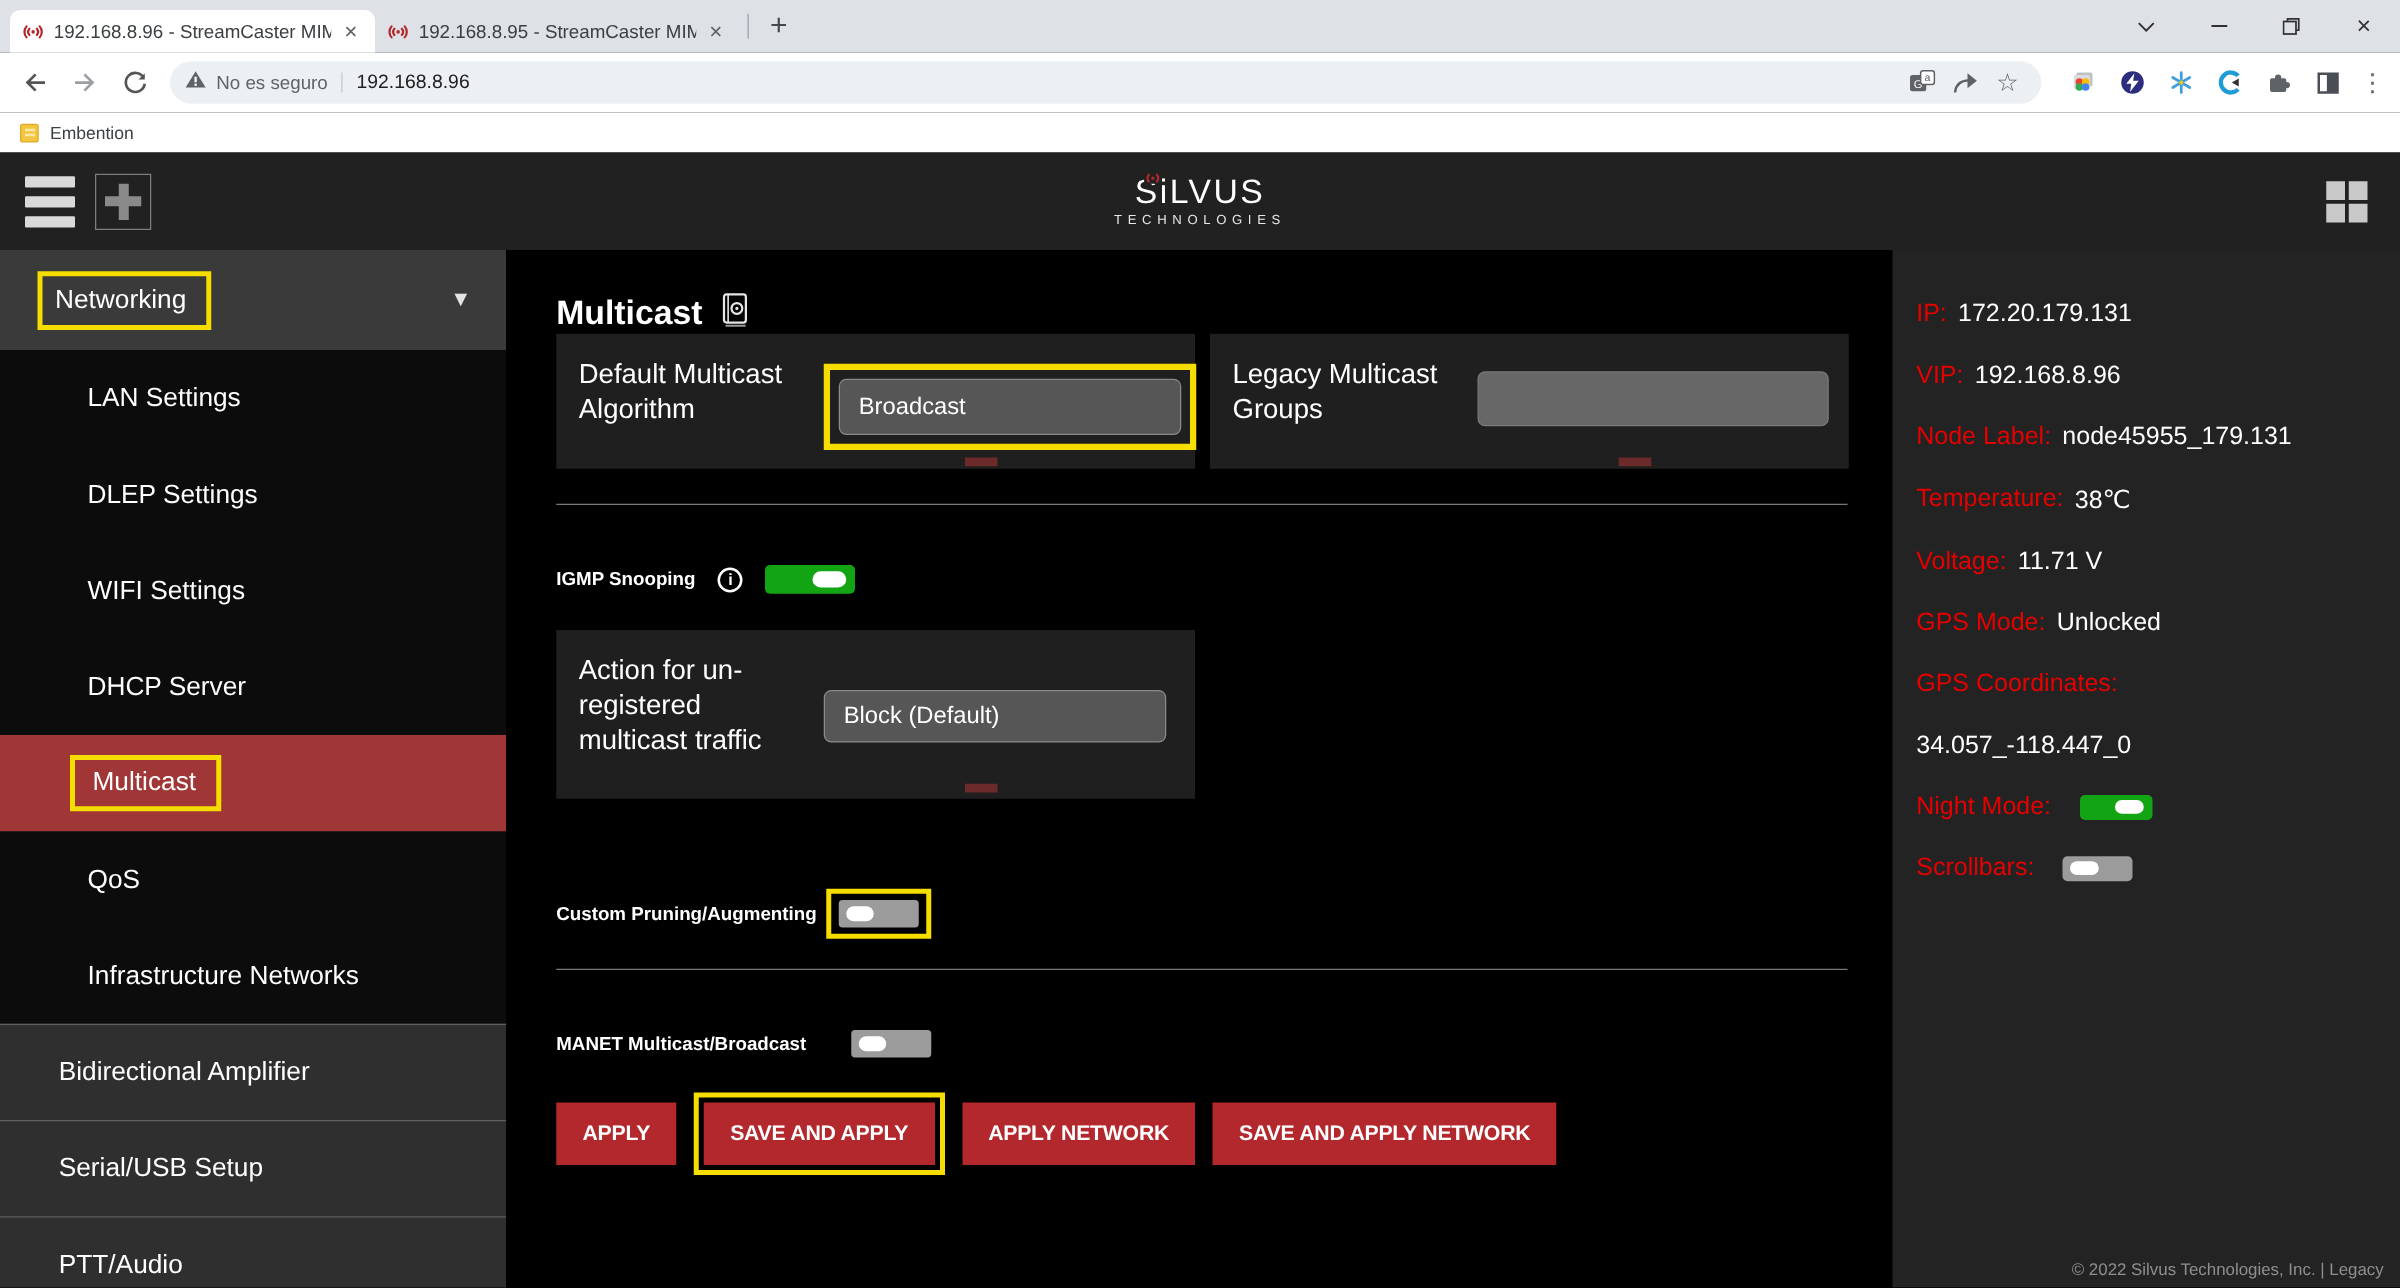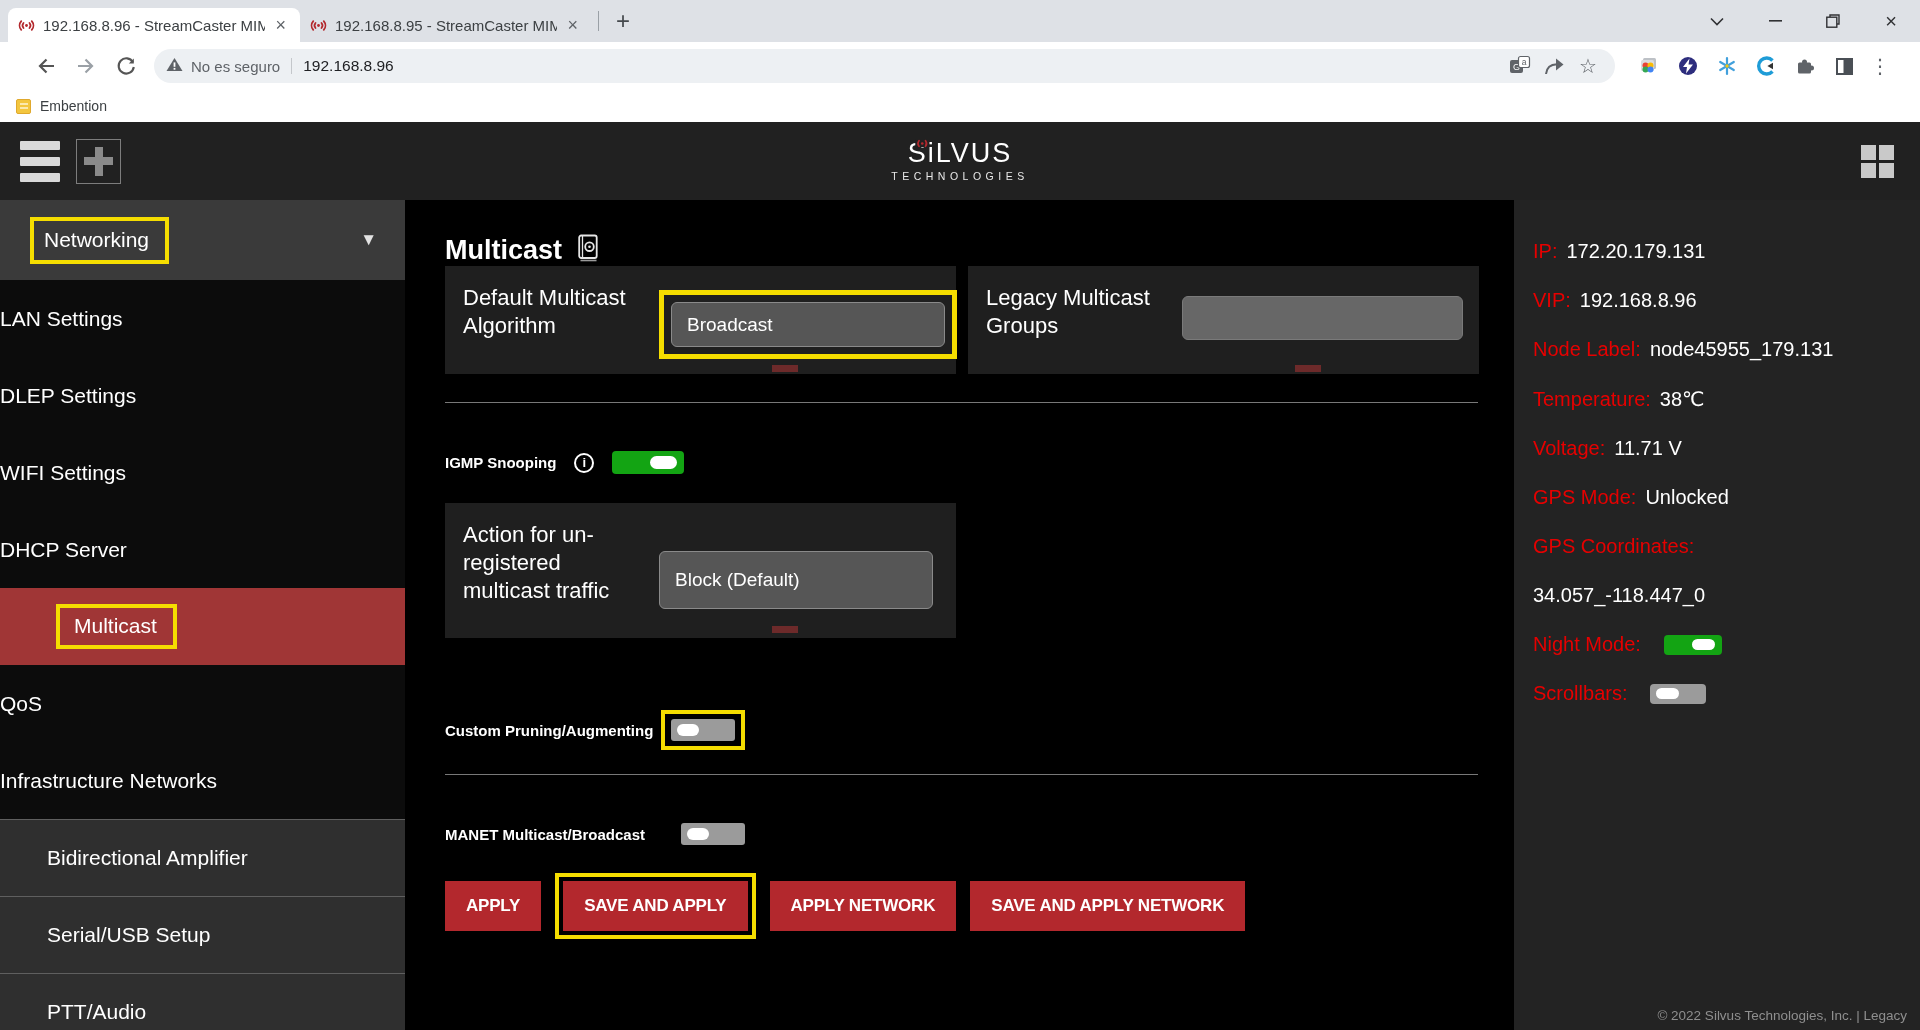--- a/index.html
+++ b/index.html
@@ -18,21 +18,21 @@
   .tab{width:292px;height:34px;display:flex;align-items:center;padding:0 10px;cursor:default;}
   .tab.active{background:#fff;border-radius:8px 8px 0 0;}
   .tab .fav{flex:0 0 auto;margin-right:8px;display:flex;}
   .tab-title{font-size:15px;color:#3c4043;white-space:nowrap;overflow:hidden;flex:1;}
   .tab-close{font-size:18px;color:#5f6368;margin-left:6px;padding:0 4px;}
   .tab-sep{width:1px;height:20px;background:#9aa0a6;margin:0 6px;align-self:center;}
   .newtab{width:36px;height:36px;display:flex;align-items:center;justify-content:center;
     font-size:24px;color:#45494d;align-self:center;}
   .wincontrols{margin-left:auto;display:flex;align-self:stretch;}
   .winbtn{width:58px;display:flex;align-items:center;justify-content:center;color:#303134;font-size:20px;}
-  .toolbar{height:48px;background:var(--toolbar);display:flex;align-items:center;padding:0 26px;}
+  .toolbar{height:48px;background:var(--toolbar);display:flex;align-items:center;padding:0 8px;}
   .navbtn{width:40px;height:40px;border-radius:50%;display:flex;align-items:center;justify-content:center;}
   .omnibox{flex:1;height:34px;background:#edf0f3;border-radius:17px;display:flex;align-items:center;
     padding:0 12px;margin:0 8px;}
   .sec-text{font-size:15px;color:#5f6368;margin-left:8px;}
   .omni-sep{width:1px;height:16px;background:#c4c7cb;margin:0 11px;}
   .url-text{font-size:15.5px;color:#202124;}
   .omni-right{margin-left:auto;display:flex;align-items:center;gap:4px;}
   .obtn{width:30px;height:30px;display:flex;align-items:center;justify-content:center;}
   .star{font-size:20px;color:#5f6368;}
   .extrow{display:flex;align-items:center;gap:15px;margin:0 10px 0 14px;}
@@ -59,21 +59,21 @@
   .gridicon{margin-left:auto;display:grid;grid-template-columns:15px 15px;grid-gap:3px;margin-right:6px;}
   .gridicon div{width:15px;height:15px;background:#c9c9c9;}
   
   .pagebody{display:flex;height:830px;background:var(--page-bg);}
   
   .sidebar{flex:0 0 405px;display:flex;flex-direction:column;background:#0c0c0c;}
   .nav-group-head{height:80px;background:#3a3a3a;display:flex;align-items:center;padding-left:30px;flex:0 0 auto;}
   .nav-caret{margin-left:auto;margin-right:28px;color:#e3e3e3;font-size:17px;}
   .hl{border:4px solid var(--hl-yellow);display:inline-block;}
   .hl-pad-text{padding:7px 16px 8px 10px;}
-  .nav-sub{height:77px;display:flex;align-items:center;font-size:21px;color:#fff;flex:0 0 auto;}
+  .nav-sub{height:77px;display:flex;align-items:center;padding-left:70px;font-size:21px;color:#fff;flex:0 0 auto;}
   .nav-sub.active{background:var(--sidebar-active);padding-left:56px;}
   .nav-sub.active .hl{padding:6px 16px 7px 14px;}
   .group-label{font-size:21px;color:#fff;}
   .nav-top{height:77px;display:flex;align-items:center;padding-left:47px;font-size:21px;color:#fff;
     background:#2f2f2f;border-top:1px solid #5f5f5f;flex:0 0 auto;}
   
   .content{flex:1;padding:34px 36px 0 40px;background:#000;min-width:0;}
   .title-row{display:flex;align-items:center;gap:14px;}
   .page-title{font-size:27px;font-weight:700;color:#fff;}
   .panels{display:flex;gap:12px;}
@@ -387,21 +387,21 @@
       <span class="sec-head">IGMP Snooping</span>
       <span class="info-icon">i</span>
       <span class="tg tg-lg on">
           <span class="knob"></span>
         </span>
     </div>
 
     <div class="panel tall">
       <div class="panel-label">Action for un-registered multicast traffic</div>
       <div class="ctrl">
-        <div class="select" style="height:58px;">Block (Default)</div>
+        <div class="select" style="height:42px;">Block (Default)</div>
       </div>
       <span class="red-tick" style="bottom:5px;"></span>
     </div>
 
     <div class="custom-row">
       <span class="sec-head">Custom Pruning/Augmenting</span>
       <span class="hl-toggle">
         <span class="tg tg-md off">
             <span class="knob"></span>
           </span>

